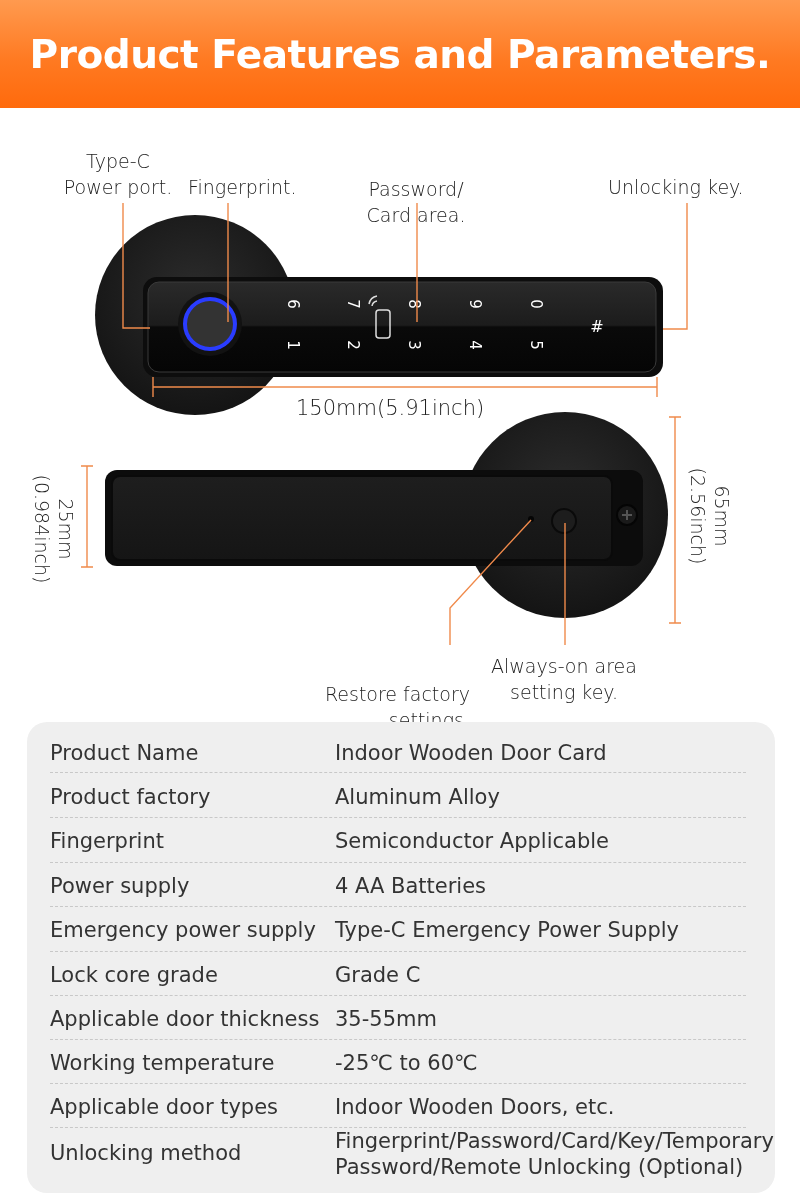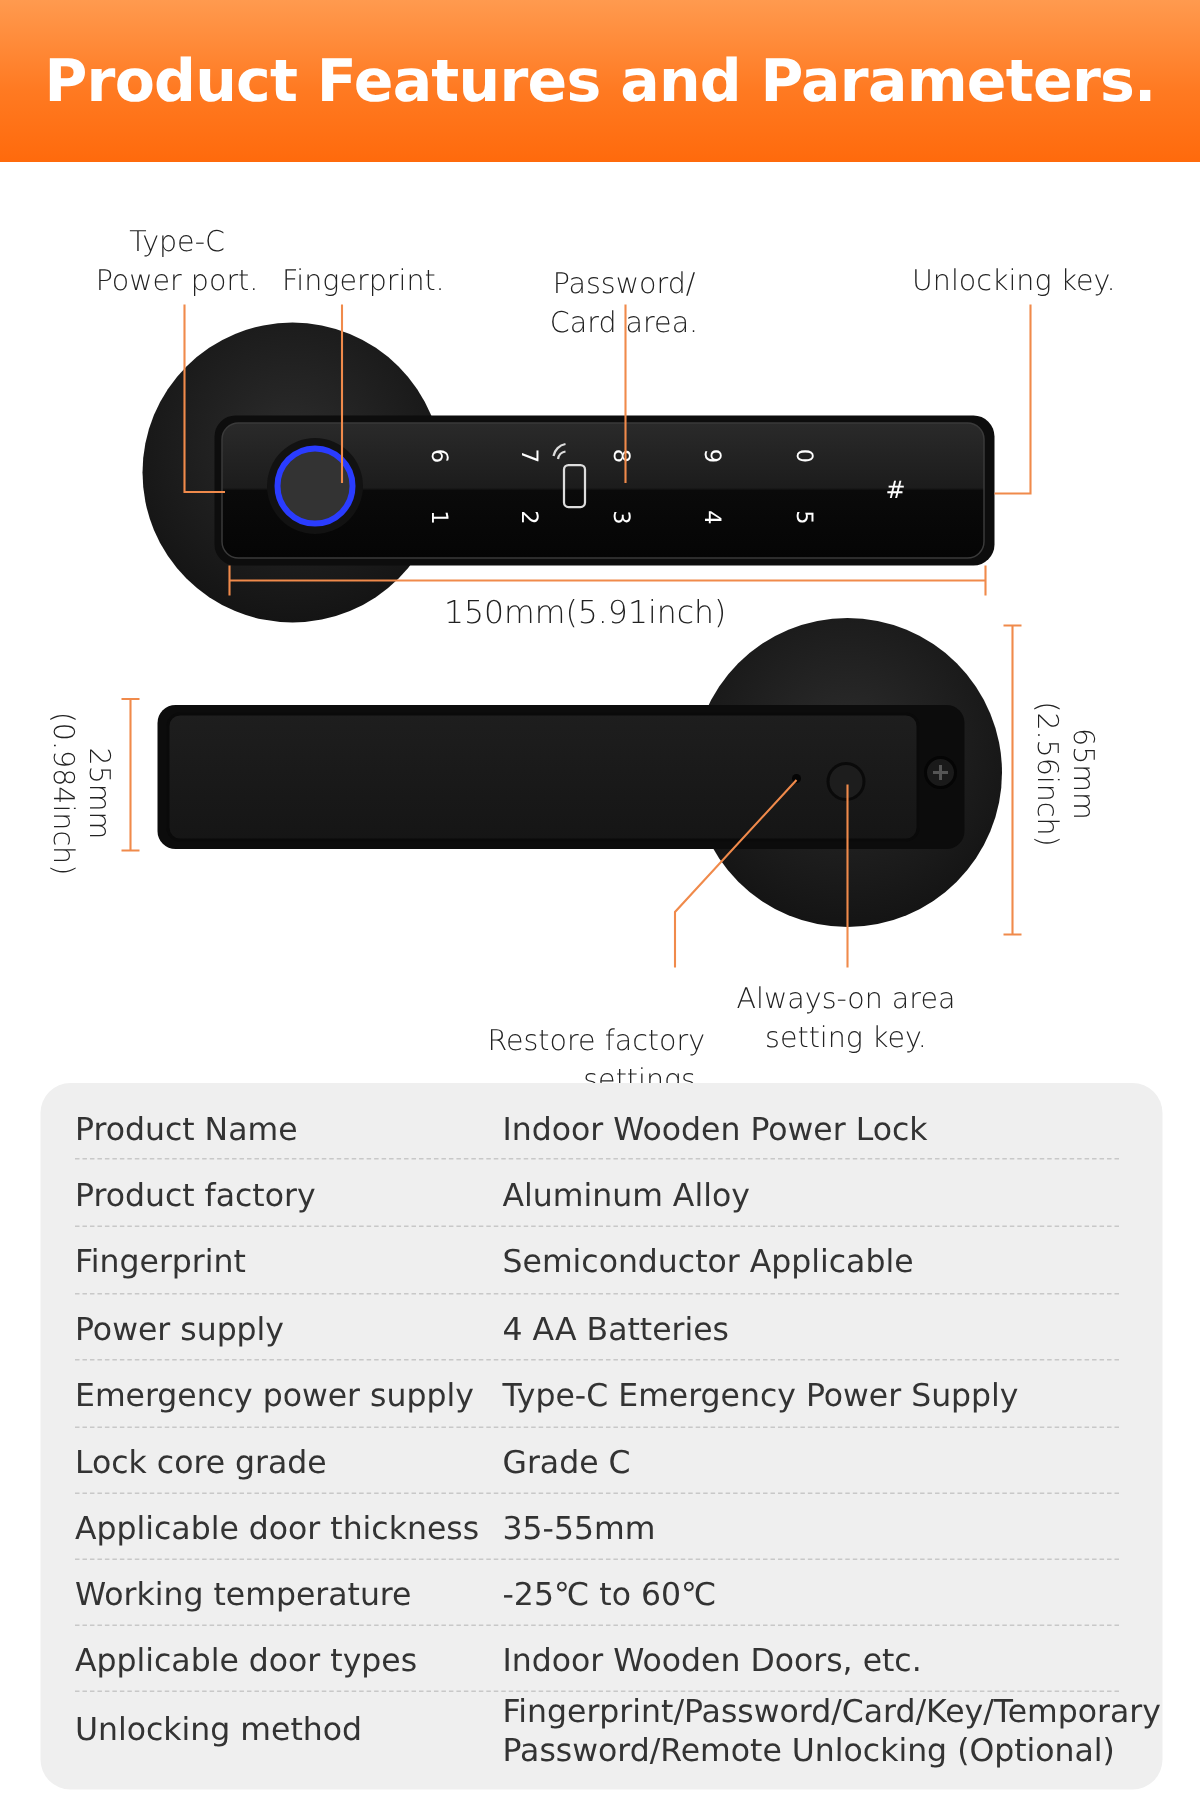--- a/index.html
+++ b/index.html
@@ -163,21 +163,21 @@
   </div>
   <div class="lbl center" style="left:474px; top:545px; width:180px;">
     <div>Always-on area</div>
     <div>setting key.</div>
   </div>
 </div>
 
 <div class="spec">
   <div class="row" style="top:12px; height:39px;">
     <span class="k" style="top:6px;">Product Name</span>
-    <span class="v" style="top:6px;">Indoor Wooden Power Lock</span>
+    <span class="v" style="top:6px;">Indoor Wooden Door Card</span>
   </div>
   <div class="row" style="top:51px; height:45px;">
     <span class="k" style="top:11px;">Product factory</span>
     <span class="v" style="top:11px;">Aluminum Alloy</span>
   </div>
   <div class="row" style="top:96px; height:45px;">
     <span class="k" style="top:10px;">Fingerprint</span>
     <span class="v" style="top:10px;">Semiconductor Applicable</span>
   </div>
   <div class="row" style="top:141px; height:44px;">

